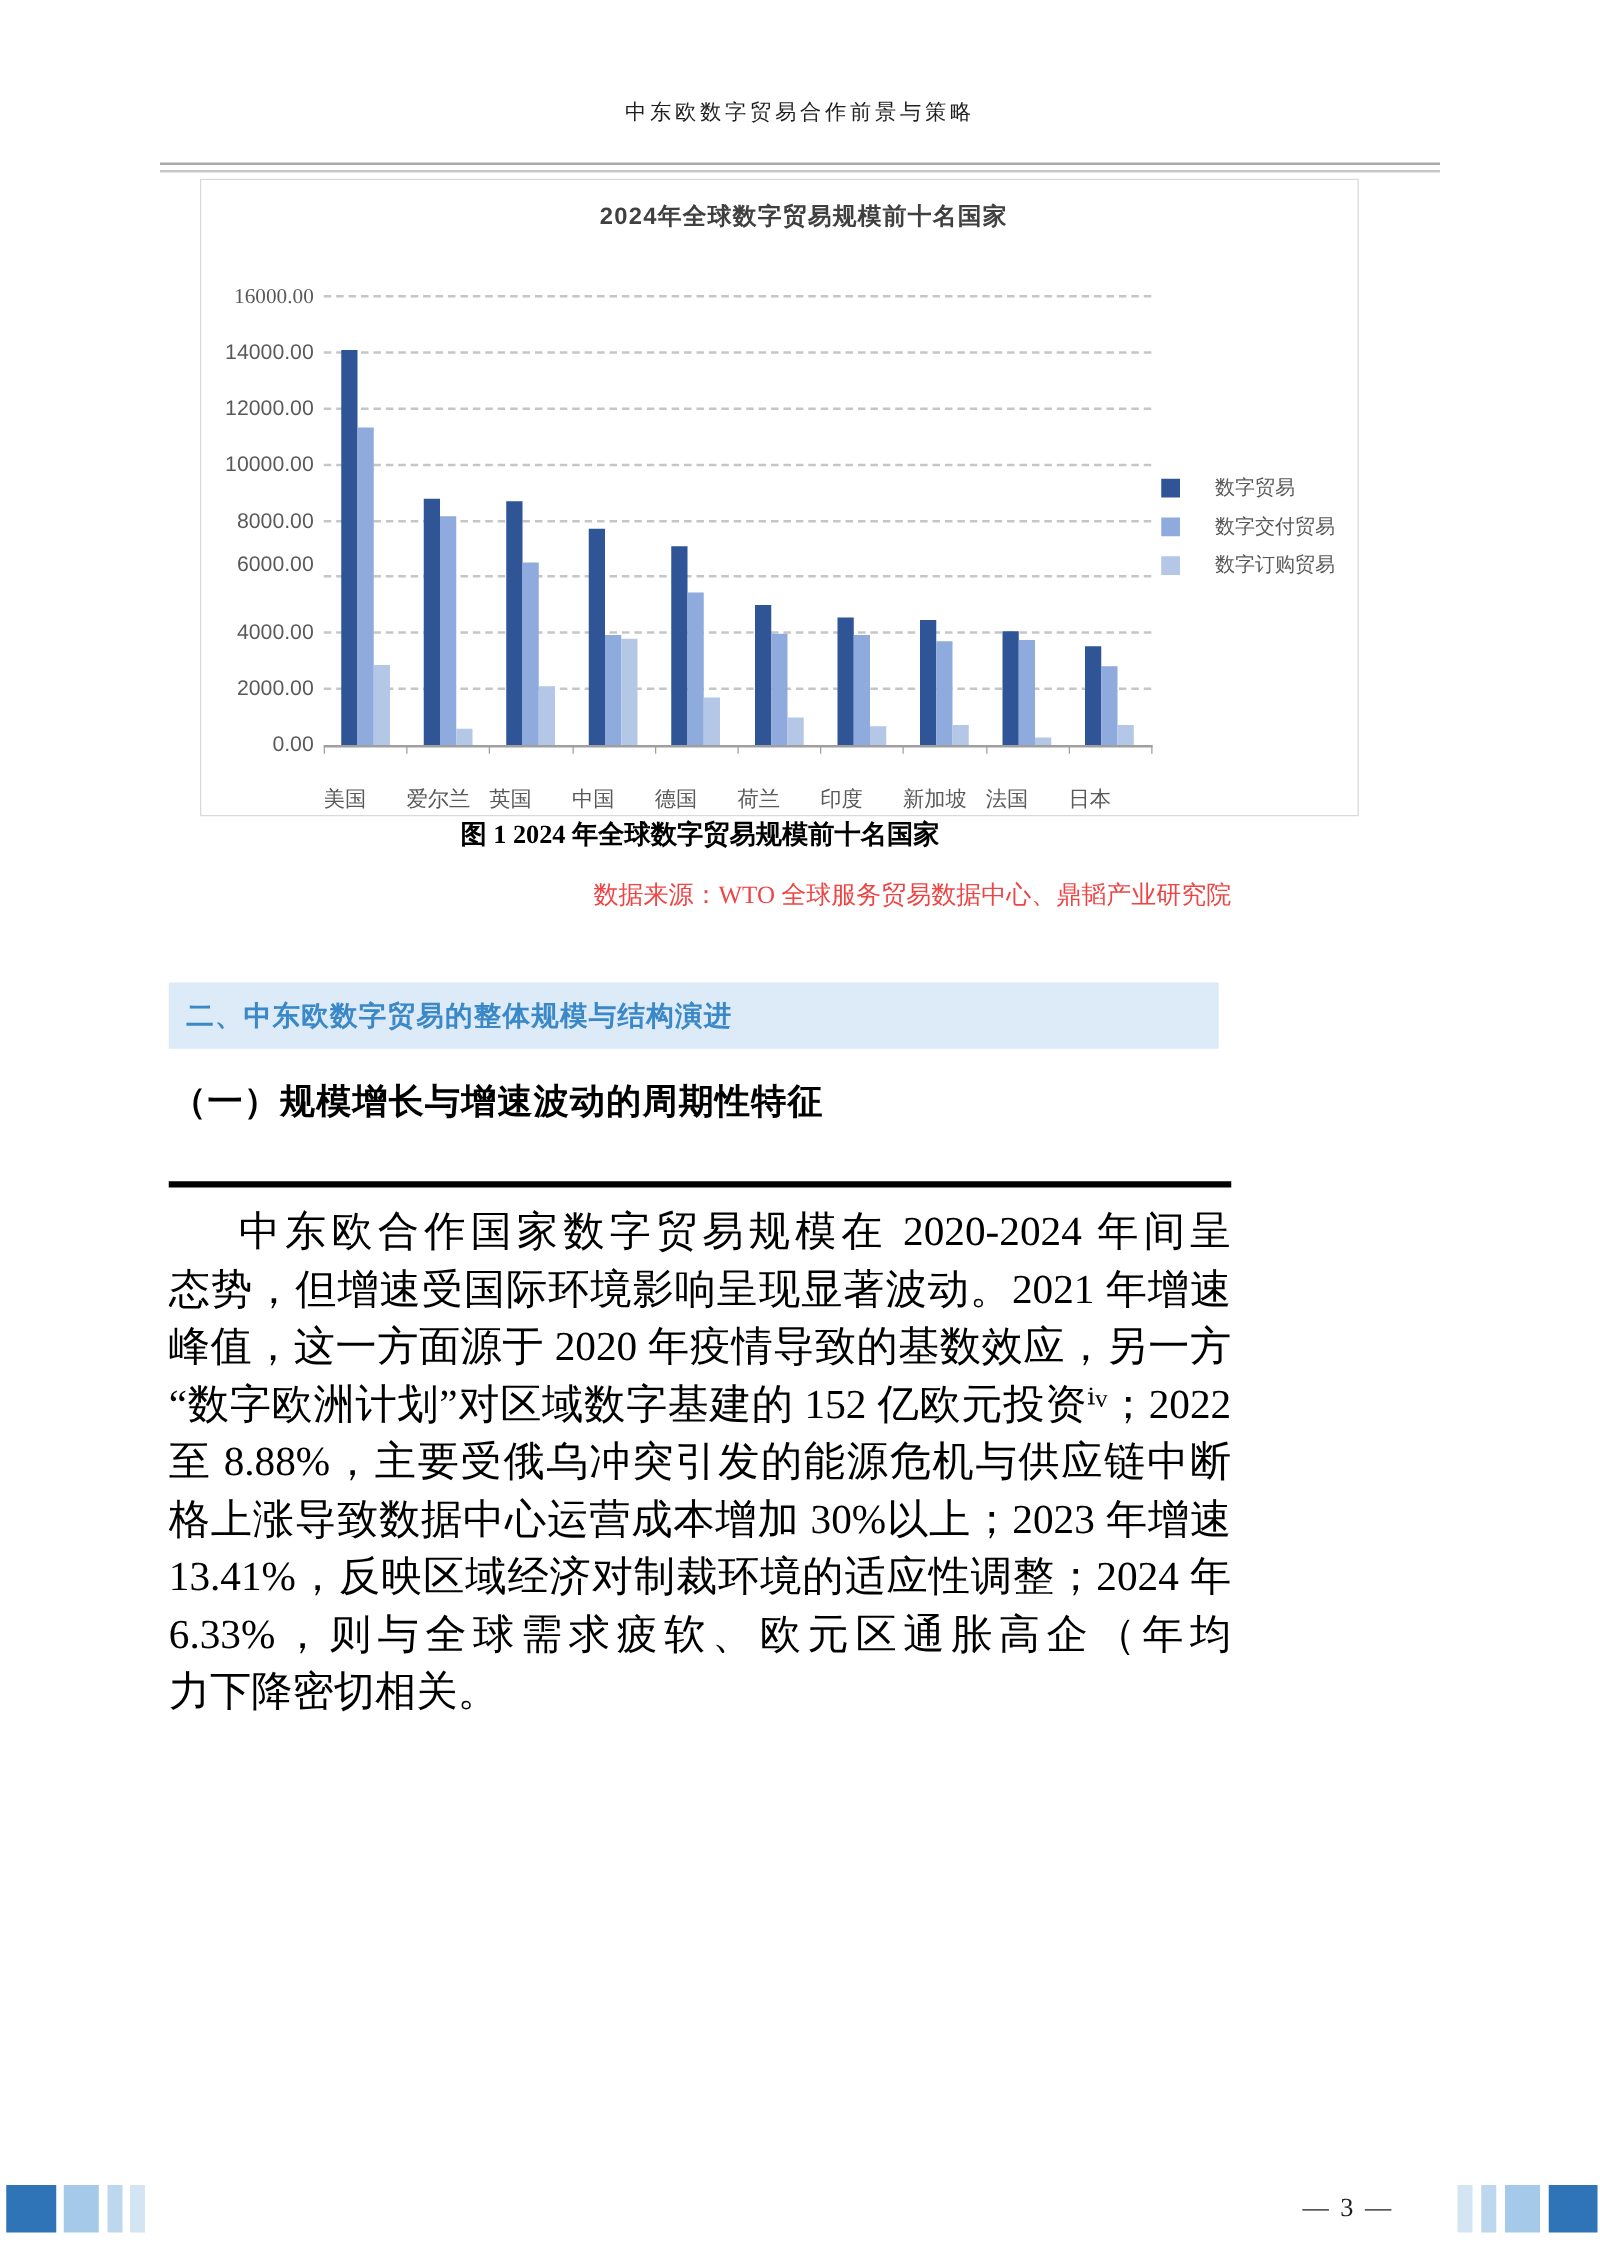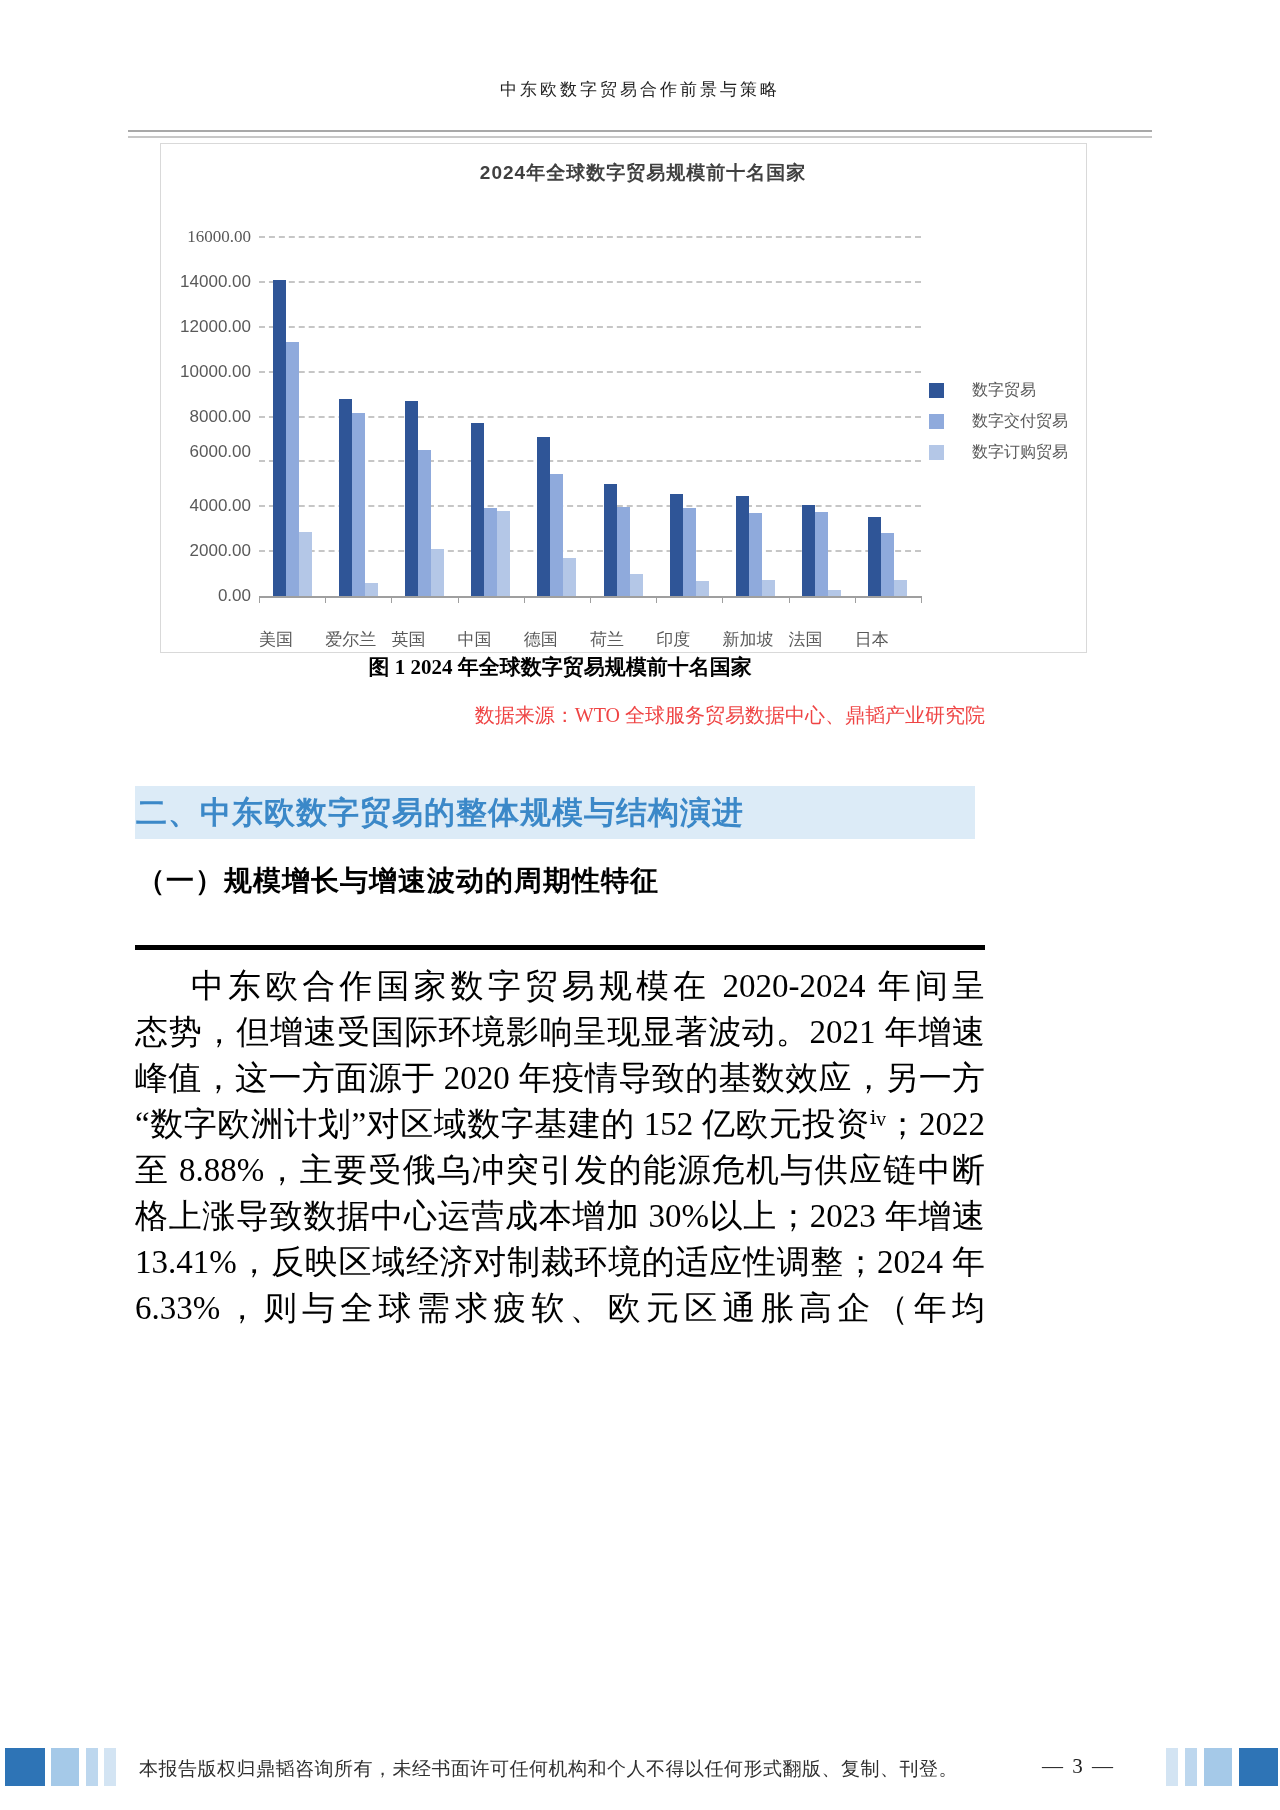--- a/index.html
+++ b/index.html
@@ -46,21 +46,21 @@
     position:absolute; top:702px; left:135px; width:850px; text-align:right;
     font-size:20px; color:#ef4444;
   }
   
   .h1-strip {
     position:absolute; top:786px; left:135px; width:840px; height:53px;
     background:var(--section-bg,#dcebf7); display:flex; align-items:center;
   }
   .h1-text {
     font-family:"Liberation Sans","DejaVu Sans",sans-serif; font-weight:bold;
-    font-size:31px; color:var(--section-fg,#3b88c8); padding-left:1px; letter-spacing:1px; white-space:nowrap;
+    font-size:22px; color:var(--section-fg,#3b88c8); padding-left:14px; letter-spacing:1px; white-space:nowrap;
   }
   .h2-text {
     position:absolute; top:862px; left:137px;
     font-family:"Liberation Sans","DejaVu Sans",sans-serif; font-weight:bold;
     font-size:28px; color:#000; letter-spacing:1px; white-space:nowrap;
   }
   .black-rule { position:absolute; top:945px; left:135px; width:850px; height:5px; background:#000; }
   
   .paragraph {
     position:absolute; top:963px; left:135px; width:850px;
@@ -190,28 +190,28 @@
 
   <div class="paragraph">
       <div class="body-line indent">中东欧合作国家数字贸易规模在 2020-2024 年间呈现“阶梯式上升”</div>
       <div class="body-line">态势，但增速受国际环境影响呈现显著波动。2021 年增速达到 22.78%的</div>
       <div class="body-line">峰值，这一方面源于 2020 年疫情导致的基数效应，另一方面得益于欧盟</div>
       <div class="body-line">“数字欧洲计划”对区域数字基建的 152 亿欧元投资ⁱᵛ；2022 年增速回落</div>
       <div class="body-line">至 8.88%，主要受俄乌冲突引发的能源危机与供应链中断等影响，能源价</div>
       <div class="body-line">格上涨导致数据中心运营成本增加 30%以上；2023 年增速短暂回升至</div>
       <div class="body-line">13.41%，反映区域经济对制裁环境的适应性调整；2024 年再次放缓至</div>
       <div class="body-line">6.33%，则与全球需求疲软、欧元区通胀高企（年均 5.8%）导致的消费能</div>
+      <div class="body-line last">力下降密切相关。</div>
     </div>
 
   <div class="footer">
     <div class="sq d" style="left:5px;   width:40px;"></div>
     <div class="sq m" style="left:51px;  width:28px;"></div>
     <div class="sq l" style="left:86px;  width:12px;"></div>
     <div class="sq ll" style="left:104px; width:12px;"></div>
-    <div class="footer-text">本报告版权归鼎韬咨询所有，未经书面许可任何机构和个人不得以任何形式翻版、复制、刊登。</div>
     <div class="page-number">— 3 —</div>
     <div class="sq ll" style="left:1166px; width:12px;"></div>
     <div class="sq l" style="left:1185px; width:12px;"></div>
     <div class="sq m" style="left:1204px; width:28px;"></div>
     <div class="sq d" style="left:1239px; width:39px;"></div>
   </div>
 
 </div>
 
 </body></html>

